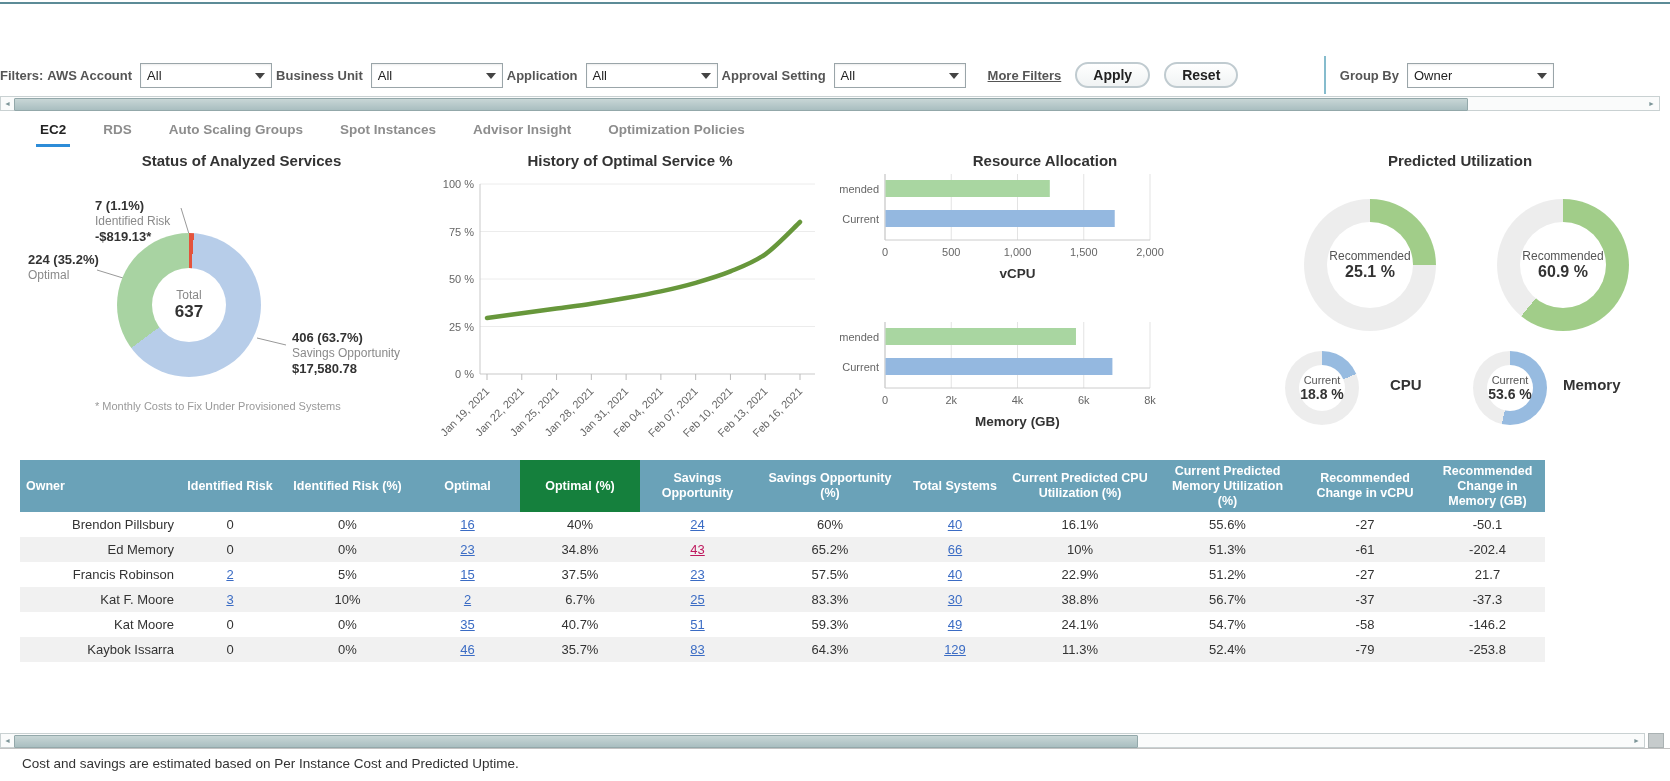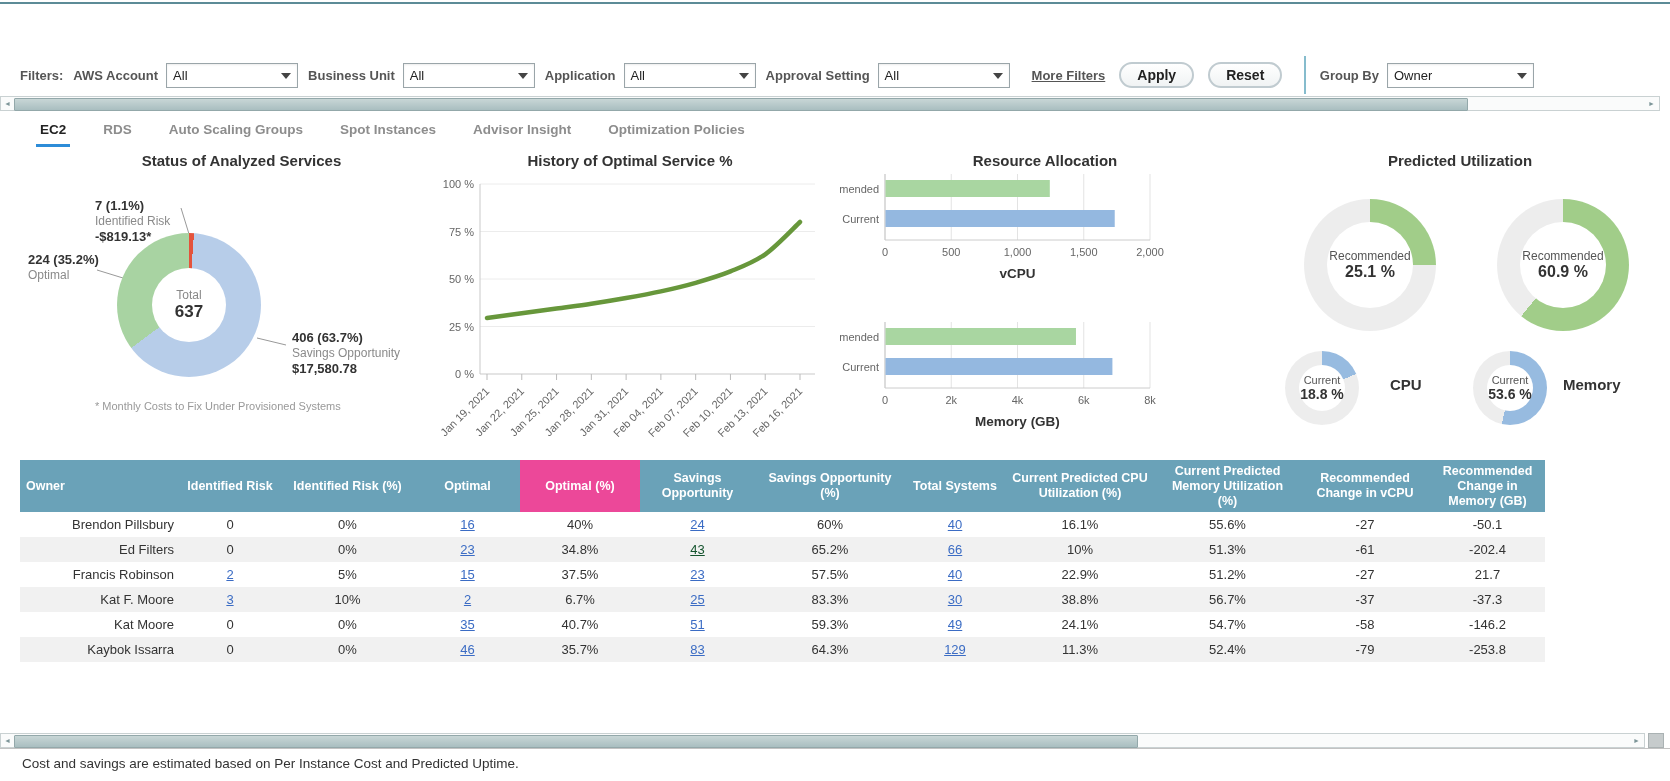--- a/index.html
+++ b/index.html
@@ -4,23 +4,23 @@
 <style>
   html,body{margin:0;padding:0;background:#fff;}
   .page{position:relative;width:1670px;height:781px;background:#fff;overflow:hidden;
         font-family:"Liberation Sans",sans-serif;color:#333;}
   
   .top-line{position:absolute;left:0;top:2px;width:100%;height:2px;background:#5c8b97;}
   .app-header{position:absolute;left:0;top:4px;width:100%;height:49px;border-bottom:2px solid #76a7b3;}
   .funnel{position:absolute;left:20px;top:13px;}
   .app-title{position:absolute;left:72px;top:14px;font-size:19px;font-weight:bold;color:#4b9ab9;}
   
-  .filter-bar{position:absolute;left:0;top:55px;width:1554px;height:40px;display:flex;align-items:center;padding:0 20px;box-sizing:border-box;}
+  .filter-bar{position:absolute;left:0;top:55px;width:1554px;height:40px;display:flex;align-items:center;padding:0 0;box-sizing:border-box;}
   .flabel{font-size:13px;font-weight:bold;color:#555;white-space:nowrap;}
-  .fgroup{display:flex;align-items:center;margin-left:10px;}
+  .fgroup{display:flex;align-items:center;margin-left:4px;}
   .fgroup .flabel{margin-right:8px;}
   .select{position:relative;width:130px;height:23px;background:#fff;border:1px solid #9aa5a9;
           box-shadow:inset 0 1px 2px rgba(0,0,0,.08);display:flex;align-items:center;cursor:pointer;}
   .select .val{font-size:13px;color:#222;padding-left:6px;overflow:hidden;white-space:nowrap;}
   .arrow-dn{position:absolute;right:6px;top:9px;width:0;height:0;border-left:5px solid transparent;border-right:5px solid transparent;border-top:6px solid #444;}
   .more-filters{margin-left:22px;font-size:13px;font-weight:bold;color:#555;text-decoration:underline;cursor:pointer;white-space:nowrap;}
   .pill-btn{margin-left:14px;padding:3px 16px;font-size:14px;font-weight:bold;color:#222;
             background:linear-gradient(#ffffff,#f0f3f4);border:2px solid #c0cbd0;border-radius:15px;cursor:pointer;
             font-family:"Liberation Sans",sans-serif;}
   .groupby-wrap{margin-left:auto;display:flex;align-items:center;height:100%;}
@@ -342,21 +342,21 @@
           <col style="width: 145px;">
           <col style="width: 130px;">
           <col style="width: 115px;">
         </colgroup>
       <thead>
           <tr id="grid-head">
             <th class="left" style="background: rgb(106, 162, 184);">Owner</th>
             <th style="background: rgb(106, 162, 184);">Identified Risk</th>
             <th style="background: rgb(106, 162, 184);">Identified Risk (%)</th>
             <th style="background: rgb(106, 162, 184);">Optimal</th>
-            <th style="background: #ec4899;">Optimal (%)</th>
+            <th style="background: #15803d;">Optimal (%)</th>
             <th style="background: rgb(106, 162, 184);">Savings Opportunity</th>
             <th style="background: rgb(106, 162, 184);">Savings Opportunity (%)</th>
             <th style="background: rgb(106, 162, 184);">Total Systems</th>
             <th style="background: rgb(106, 162, 184);">Current Predicted CPU Utilization (%)</th>
             <th style="background: rgb(106, 162, 184);">Current Predicted Memory Utilization (%)</th>
             <th style="background: rgb(106, 162, 184);">Recommended Change in vCPU</th>
             <th style="background: rgb(106, 162, 184);">Recommended Change in Memory (GB)</th>
           </tr>
         </thead>
       <tbody id="grid-body">
@@ -368,26 +368,26 @@
             <td>40%</td>
             <td><a style="color: rgb(59, 108, 196);">24</a></td>
             <td>60%</td>
             <td><a style="color: rgb(59, 108, 196);">40</a></td>
             <td>16.1%</td>
             <td>55.6%</td>
             <td>-27</td>
             <td>-50.1</td>
           </tr>
           <tr>
-            <td class="left">Ed Filters</td>
+            <td class="left">Ed Memory</td>
             <td>0</td>
             <td>0%</td>
             <td><a style="color: rgb(59, 108, 196);">23</a></td>
             <td>34.8%</td>
-            <td><a style="color: #14532d;">43</a></td>
+            <td><a style="color: #be185d;">43</a></td>
             <td>65.2%</td>
             <td><a style="color: rgb(59, 108, 196);">66</a></td>
             <td>10%</td>
             <td>51.3%</td>
             <td>-61</td>
             <td>-202.4</td>
           </tr>
           <tr>
             <td class="left">Francis Robinson</td>
             <td><a style="color: rgb(59, 108, 196);">2</a></td>

